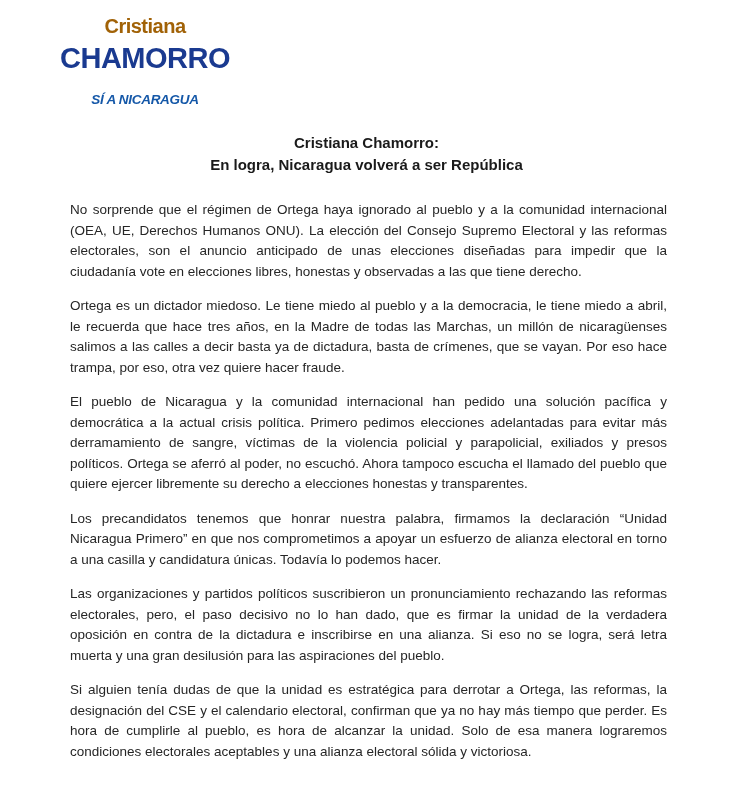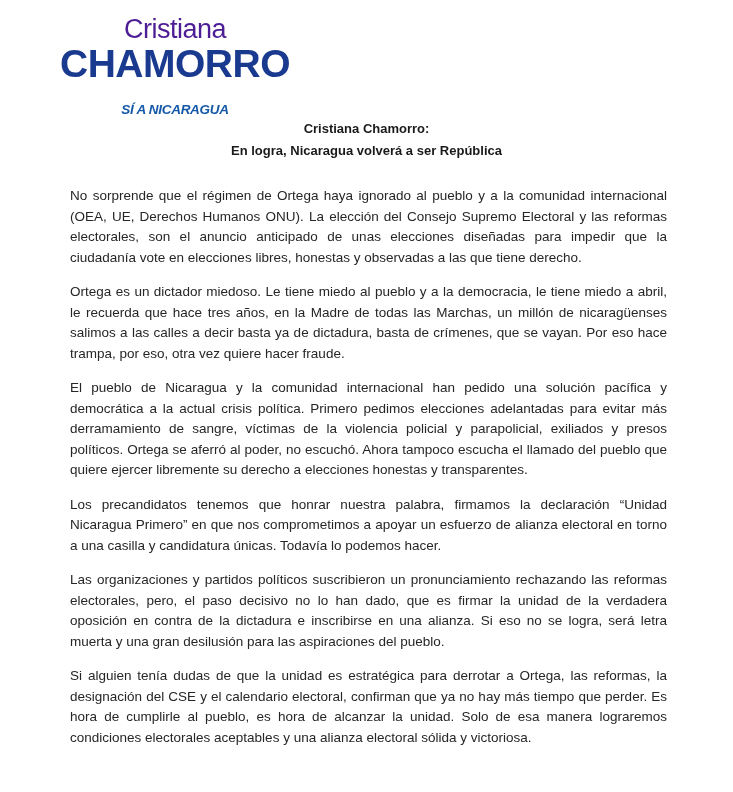--- a/index.html
+++ b/index.html
@@ -21,48 +21,49 @@
   }
   
   .logo {
     display: inline-block;
     margin: 16px 0 0 60px;
     text-align: center;
     line-height: 1;
     user-select: none;
   }
   .logo-top {
-    font-size: 27px;
-    font-weight: normal;
-    color: #4c1d95;
+    font-size: 20px;
+    font-weight: bold;
+    color: #a16207;
     letter-spacing: -0.5px;
     display: block;
   }
   .logo-bottom {
-    font-size: 39px;
+    font-size: 29px;
     font-weight: bold;
     color: #1A3A90;
     letter-spacing: -0.5px;
     display: block;
-    margin-top: 1px;
+    margin-top: 8px;
   }
   .logo-tagline {
     font-size: 13.5px;
     font-weight: bold;
     font-style: italic;
     color: #1558A8;
     display: block;
     margin-top: 20px;
     letter-spacing: -0.3px;
   }
   
   .doc-title {
+    margin-top: 24px;
     text-align: center;
     font-weight: bold;
-    font-size: 13px;
+    font-size: 15px;
     line-height: 22px;
     color: #1a1a1a;
   }
   
   .content {
     margin: 24px 66px 0 70px;
     text-align: justify;
     font-size: 13.5px;
     line-height: 20.5px;
     color: #262626;

